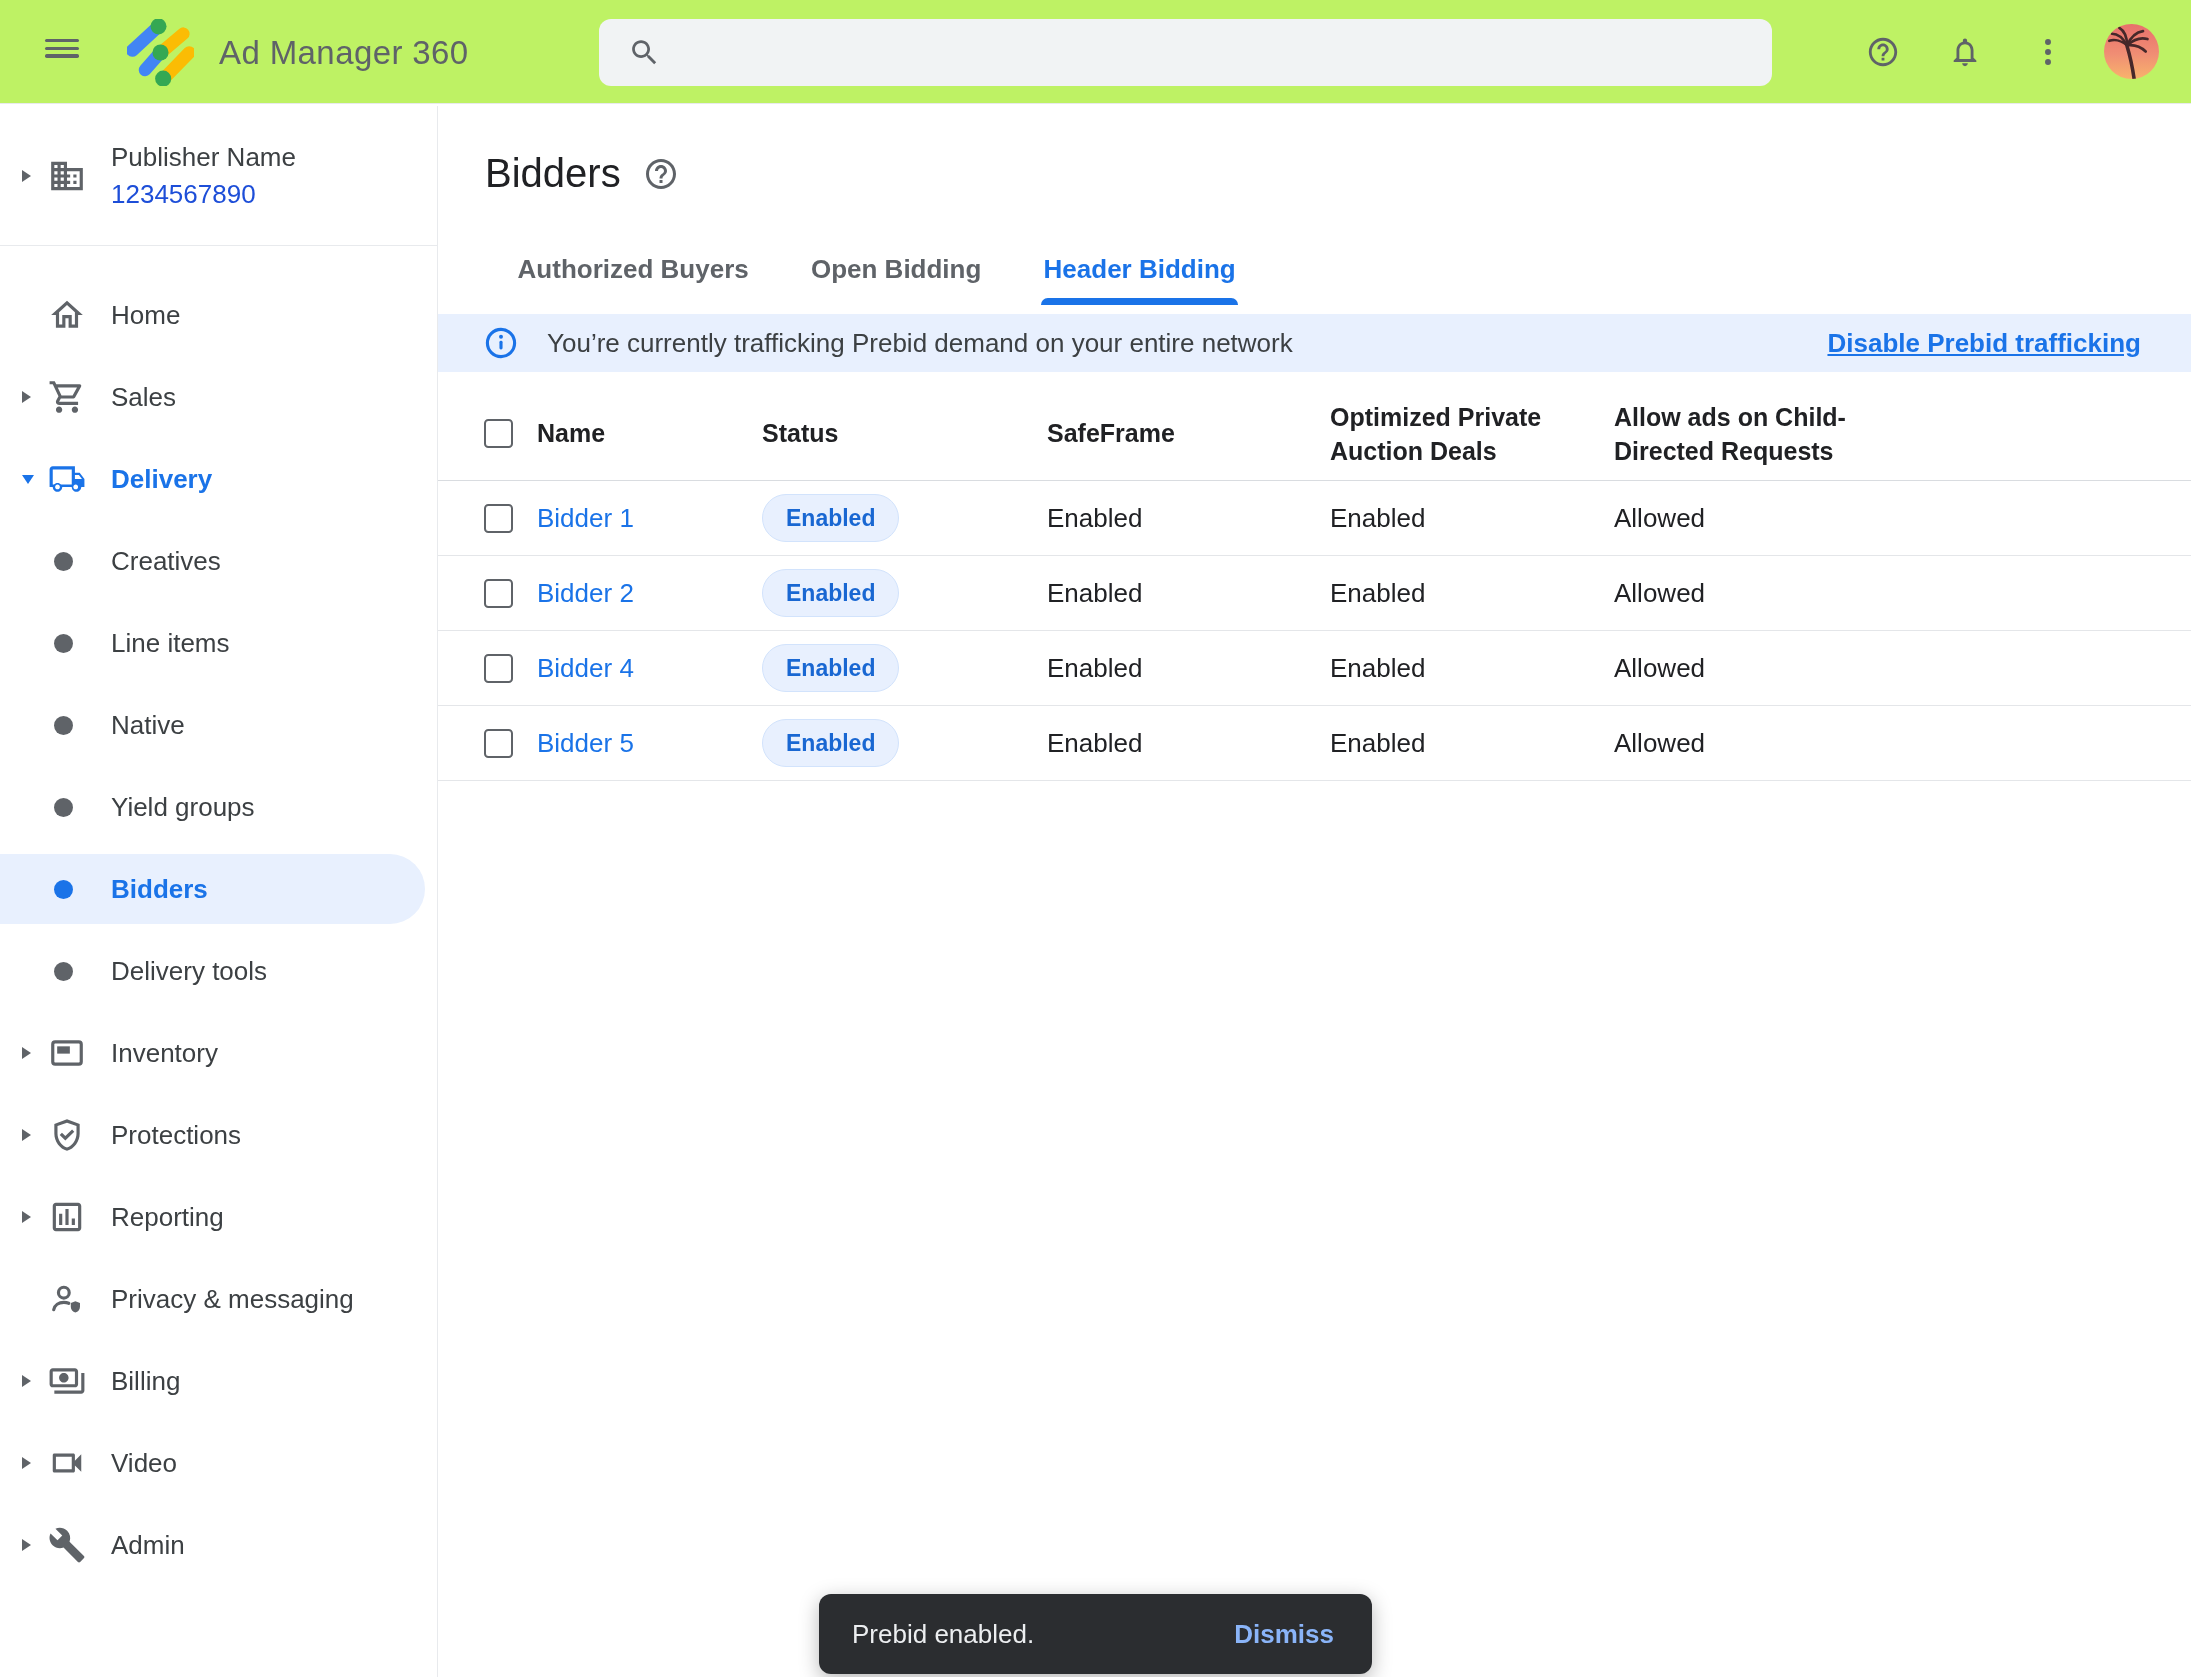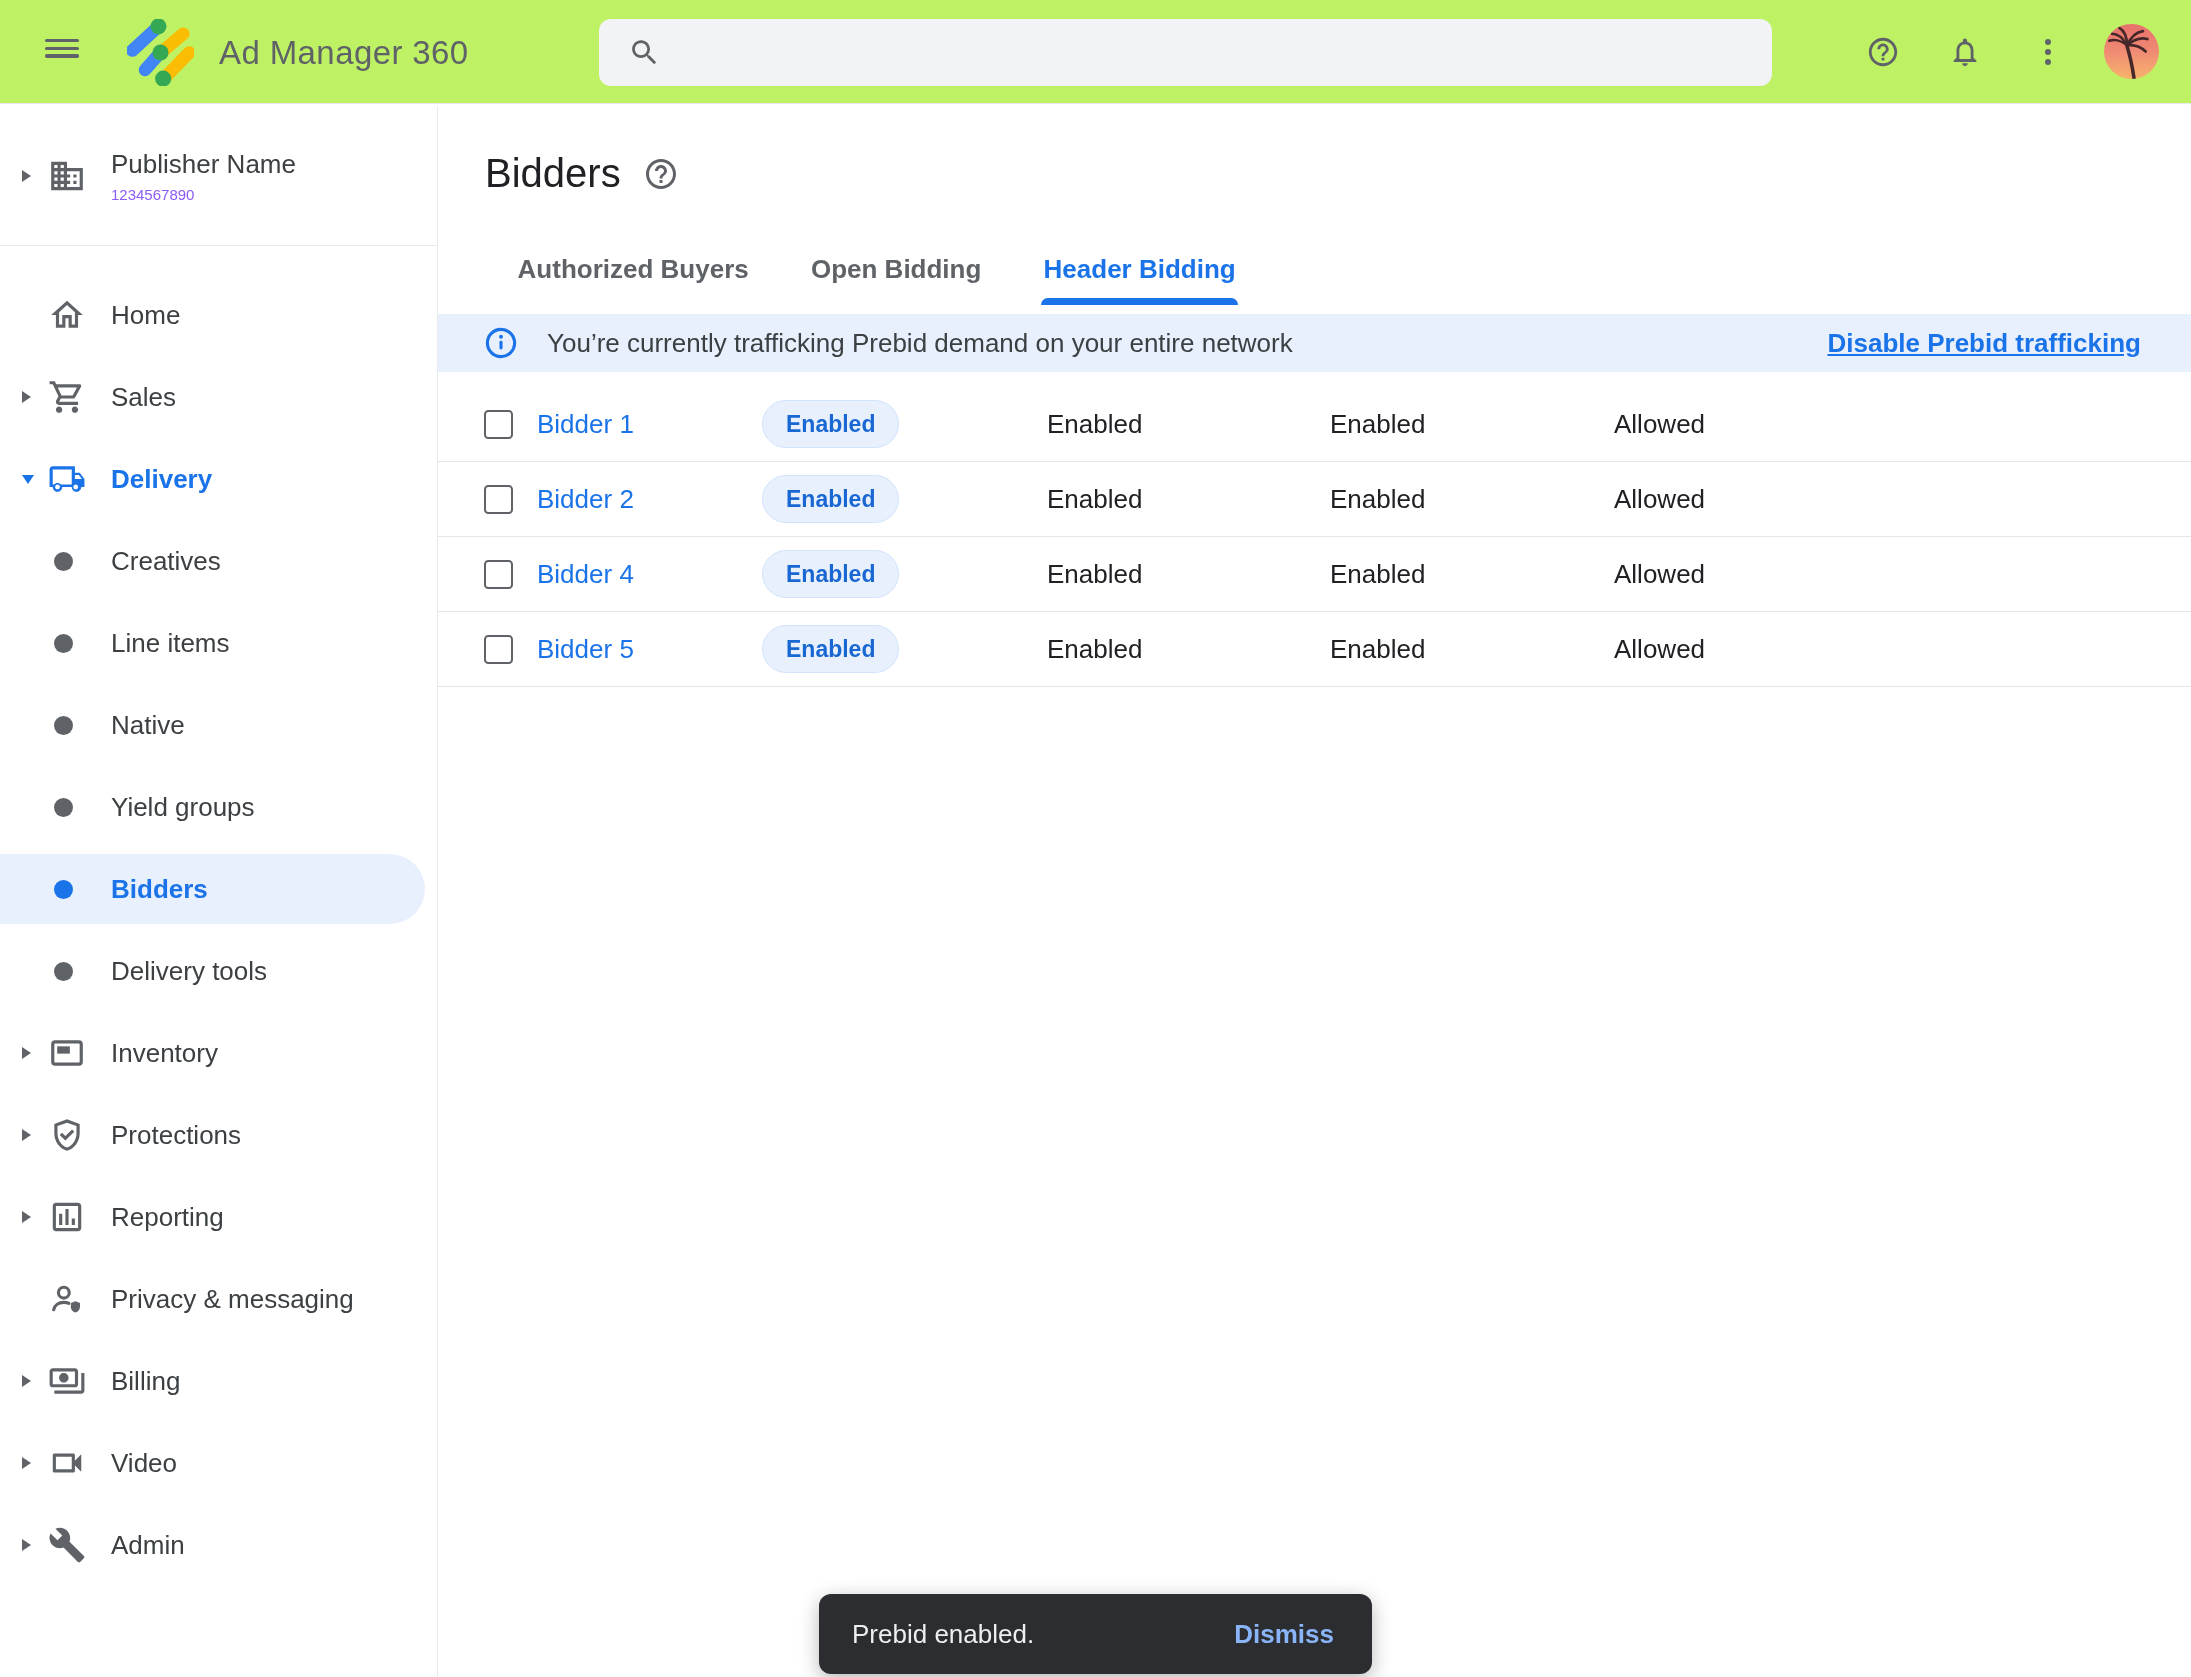--- a/index.html
+++ b/index.html
@@ -25,21 +25,21 @@
   .avatar { position:absolute; left:2104px; top:24px; width:55px; height:55px; border-radius:50%;
             overflow:hidden; cursor:pointer; }
   
   .sidebar { position:absolute; top:106px; left:0; bottom:0; width:438px; background:#fff;
              border-right:1.7px solid #e8eaed; z-index:5; }
   .publisher { height:140px; border-bottom:1.7px solid #e8eaed; display:flex; align-items:center; cursor:pointer; }
   .slot-arrow { width:26px; margin-left:22px; flex:none; display:flex; align-items:center; }
   .slot-icon  { width:63px; flex:none; display:flex; align-items:center; }
   .slot-icon svg { width:38px; height:38px; }
   .pub-text .pub-name { font-size:26px; color:#3c4043; }
-  .pub-text .pub-id   { font-size:15px; color:#8b5cf6; margin-top:6px; }
+  .pub-text .pub-id   { font-size:26px; color:#1d4ed8; margin-top:6px; }
   .nav { padding-top:28px; }
   .nav-item { height:82px; display:flex; align-items:center; cursor:pointer; }
   .nav-item .label { font-size:26px; color:#3c4043; }
   .nav-item.sub .dot { width:19px; height:19px; border-radius:50%; background:#5f6368; margin-left:6px; }
   .nav-item.selected { background:#e8f0fe; width:425px; height:70px; margin:6px 0;
                        border-radius:0 41px 41px 0; }
   .nav-item.selected .dot { background:#1a73e8; }
   .nav-item.selected .label, .nav-item.expanded .label { color:#1a73e8; font-weight:bold; }
   .tri-r { width:0; height:0; border-top:6.8px solid transparent; border-bottom:6.8px solid transparent;
            border-left:9.4px solid #5f6368; }
@@ -343,20 +343,30 @@
   <svg class="banner-icon" viewBox="0 0 24 24">
     <circle cx="12" cy="12" r="9.6" fill="none" stroke="#1a73e8" stroke-width="2.2"></circle>
     <rect x="10.9" y="10.4" width="2.2" height="6.2" rx="1" fill="#1a73e8"></rect>
     <circle cx="12" cy="7.6" r="1.4" fill="#1a73e8"></circle>
   </svg>
   <span class="banner-text">You’re currently trafficking Prebid demand on your entire network</span>
   <span class="banner-action">Disable Prebid trafficking</span>
 </div>
 
 <div class="table">
+  <div class="grid-row thead">
+    <div>
+        <div class="checkbox"></div>
+      </div>
+    <div>Name</div>
+    <div>Status</div>
+    <div>SafeFrame</div>
+    <div class="th-wrap th-opad">Optimized Private Auction Deals</div>
+    <div class="th-wrap th-child">Allow ads on Child-Directed Requests</div>
+  </div>
 
   <div class="grid-row trow">
     <div>
         <div class="checkbox"></div>
       </div>
     <div><a class="row-link">Bidder 1</a></div>
     <div><span class="pill">Enabled</span></div>
     <div>Enabled</div>
     <div>Enabled</div>
     <div>Allowed</div>

